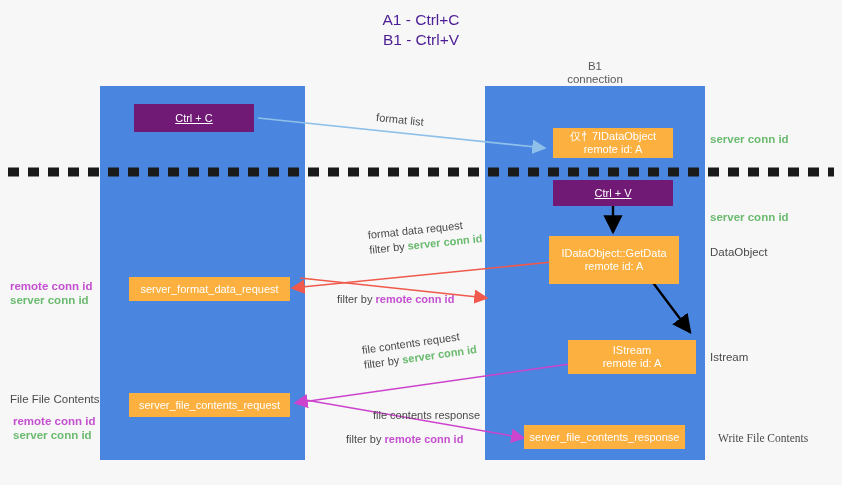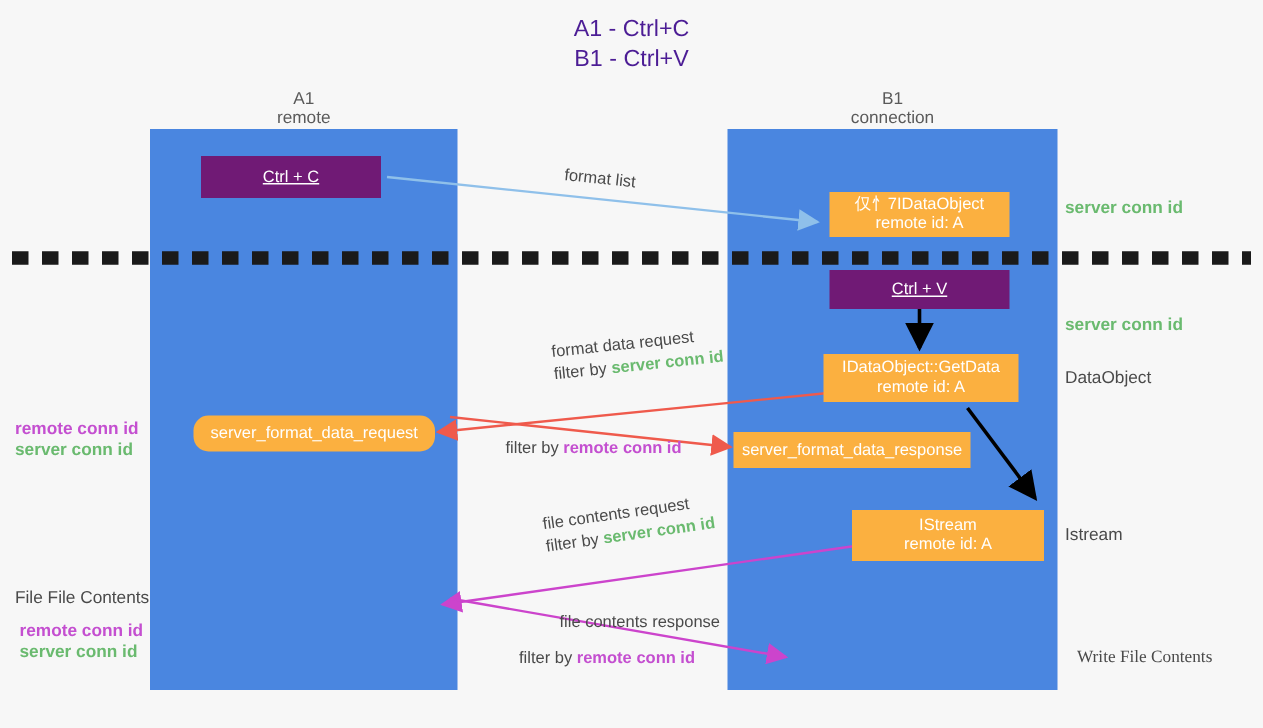--- a/index.html
+++ b/index.html
@@ -55,22 +55,20 @@
   svg.layer{position:absolute;left:0;top:0;width:842px;height:485px;overflow:visible;pointer-events:none;}
 </style>
 </head>
 <body>
 
 <div id="stage">
 
   <div class="abs title">A1 - Ctrl+C
 B1 - Ctrl+V</div>
 
-  <div class="abs colhead" style="left:100px;top:60px;width:205px;">A1
-remote</div>
   <div class="abs colhead" style="left:485px;top:60px;width:220px;">B1
 connection</div>
 
   <div class="abs lane" style="left:100px;top:86px;width:205px;height:374px;"></div>
   <div class="abs lane" style="left:485px;top:86px;width:220px;height:374px;"></div>
 
   <svg class="layer">
     <defs>
       <marker id="ah-blue" markerWidth="9" markerHeight="9" refX="8" refY="4.5" orient="auto">
         <path d="M0,0 L9,4.5 L0,9 z" fill="#8fc0ea"></path>
@@ -103,31 +101,32 @@
     <line x1="8" y1="172" x2="834" y2="172" stroke="#1a1a1a" stroke-width="9" stroke-dasharray="11 9"></line>
   </svg>
 
   <div class="abs box box-green" style="left:134px;top:104px;width:120px;height:28px;">Ctrl + C</div>
 
   <div class="abs box box-orange" style="left:553px;top:128px;width:120px;height:30px;">仅忄7IDataObject
 remote id: A</div>
 
   <div class="abs box box-green" style="left:553px;top:180px;width:120px;height:26px;">Ctrl + V</div>
 
-  <div class="abs box box-orange" style="left:549px;top:236px;width:130px;height:32px;">IDataObject::GetData
+  <div class="abs box box-orange" style="left:549px;top:236px;width:130px;height:48px;">IDataObject::GetData
 remote id: A</div>
 
-  <div class="abs box box-orange" style="left:129px;top:277px;width:161px;height:24px;border-radius:10px;">server_format_data_request</div>
+  <div class="abs box box-orange" style="left:129px;top:277px;width:161px;height:24px;">server_format_data_request</div>
 
-  <div class="abs box box-orange" style="left:489px;top:288px;width:158px;height:24px;">server_format_data_response</div>
 
   <div class="abs box box-orange" style="left:568px;top:340px;width:128px;height:34px;">IStream
 remote id: A</div>
 
+  <div class="abs box box-orange" style="left:129px;top:393px;width:161px;height:24px;">server_file_contents_request</div>
 
+  <div class="abs box box-orange" style="left:524px;top:425px;width:161px;height:24px;">server_file_contents_response</div>
 
   <div class="abs sidelabel green" style="left:710px;top:132px;">server conn id</div>
   <div class="abs sidelabel green" style="left:710px;top:210px;">server conn id</div>
   <div class="abs sidelabel" style="left:710px;top:245px;">DataObject</div>
   <div class="abs sidelabel" style="left:710px;top:350px;">Istream</div>
   <div class="abs sidelabel" style="left:718px;top:431px;font-family:Liberation Serif, serif;">Write File Contents</div>
 
   <div class="abs stack magenta" style="left:10px;top:279px;">remote conn id</div>
   <div class="abs stack green" style="left:10px;top:293px;">server conn id</div>
 

